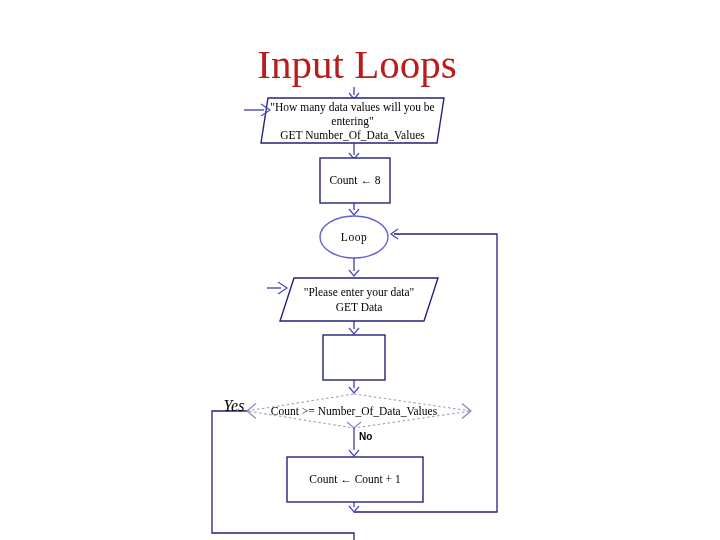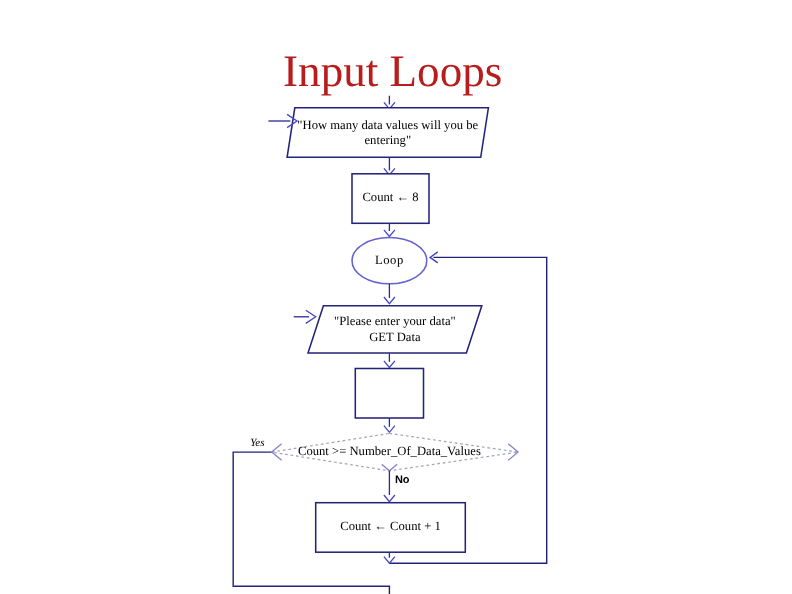--- a/index.html
+++ b/index.html
@@ -37,21 +37,21 @@
     text-align: center;
     font-size: 41px;
     line-height: 1.1;
     font-family: "Liberation Serif", "DejaVu Serif", serif;
     color: #b91c1c;
     white-space: nowrap;
   }
   .yes-label {
     position: absolute;
     left: 220px; top: 397px; width: 28px;
-    font-size: 10px;
+    font-size: 16px;
     font-style: italic;
     font-family: "Liberation Serif", "DejaVu Serif", serif;
     text-align: center;
   }
   .no-label {
     position: absolute;
     left: 359px; top: 431px; width: 26px;
     font-size: 10px;
     font-weight: bold;
     font-family: "Liberation Sans", "DejaVu Sans", sans-serif;
@@ -112,20 +112,21 @@
     <rect x="287" y="457" width="136" height="45" fill="#ffffff" stroke="#23237a" stroke-width="1.4"></rect>
 
     <line x1="354" y1="502" x2="354" y2="507" stroke="#2d2d96" stroke-width="1.2"></line>
     <polyline points="349,506 354,512 359,506" fill="none" stroke="#4747c8" stroke-width="1.2"></polyline>
   </svg>
 
   <div class="title">Input Loops</div>
 
   <div class="txt flexc" style="left:261px; top:99px; width:183px; height:44px;">
     <span>"How many data values will you be entering"</span>
+    <span>GET Number_Of_Data_Values</span>
   </div>
 
   <div class="txt flexc" style="left:320px; top:158px; width:70px; height:45px;">Count ← 8</div>
 
   <div class="txt flexc" style="left:320px; top:216px; width:68px; height:42px; letter-spacing:0.5px;">Loop</div>
 
   <div class="txt flexc" style="left:280px; top:278px; width:158px; height:43px;">
     <span>"Please enter your data"</span>
     <span>GET Data</span>
   </div>

